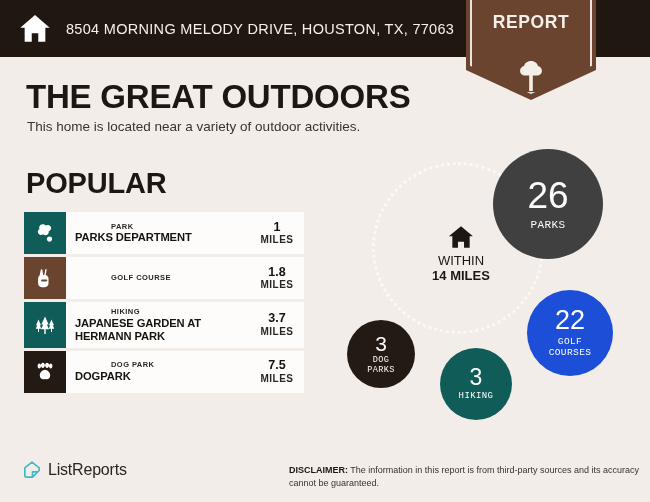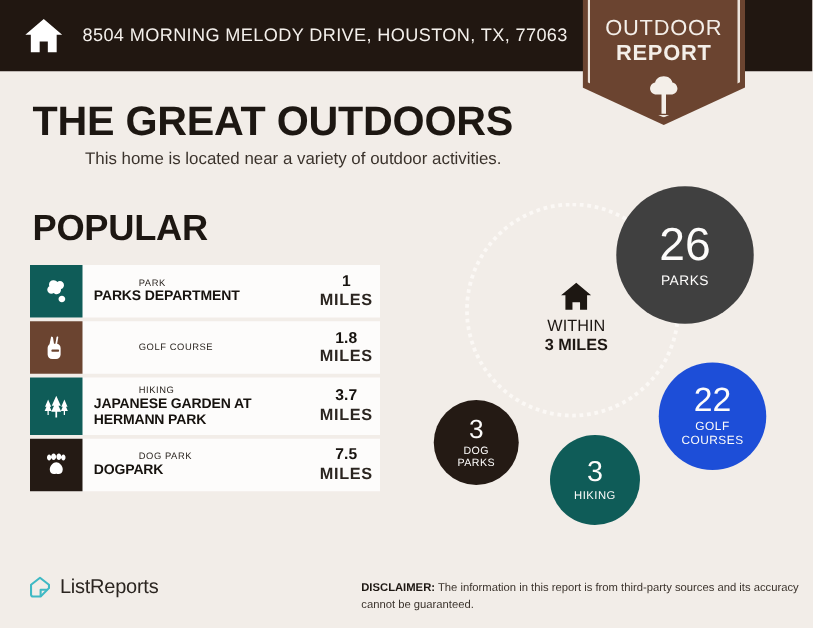--- a/index.html
+++ b/index.html
@@ -44,59 +44,59 @@
     position: absolute; left: 513px; top: 58px; width: 36px; height: 36px;
   }
 
   
   .title {
     position: absolute; left: 26px; top: 78px;
     font-size: 33px; font-weight: 700; color: #1d1712; letter-spacing: -0.2px;
   }
   .subtitle {
     position: absolute; left: 27px; top: 119px;
-    font-size: 13.5px; color: #3b332c; font-weight: 400; margin-left: 41px;
+    font-size: 13.5px; color: #3b332c; font-weight: 400;
   }
 
   
   .popular-heading {
     position: absolute; left: 26px; top: 167px;
     font-size: 29px; font-weight: 700; color: #1d1712; letter-spacing: -0.2px;
   }
   .list { position: absolute; left: 24px; top: 212px; width: 280px; }
   .row {
     display: flex; align-items: stretch; background: #fdfcfb;
     margin-bottom: 3px; min-height: 42px;
   }
   .row-icon {
     width: 42px; min-width: 42px; display: flex;
     align-items: center; justify-content: center;
   }
   .row-icon svg { width: 24px; height: 24px; }
   .row-mid { flex: 1; padding: 5px 4px 5px 9px; display: flex; flex-direction: column; justify-content: center; }
-  .row-cat { font-size: 7.5px; font-weight: 400; color: #2b2520; letter-spacing: 0.45px; line-height: 1.3; padding-left: 36px; }
+  .row-cat { font-size: 7.5px; font-weight: 700; color: #2b2520; letter-spacing: 0.45px; line-height: 1.3; padding-left: 36px; }
   .row-name { font-size: 11.2px; font-weight: 700; color: #16120e; letter-spacing: -0.1px; line-height: 1.16; }
   .row-right { width: 46px; min-width:46px; padding-right: 8px; display: flex; flex-direction: column;
     align-items: center; justify-content: center; }
   .row-dist { font-size: 12.5px; font-weight: 700; color: #16120e; line-height: 1.1; }
-  .row-unit { font-size: 13px; font-weight: 700; color: #2b2520; letter-spacing: 0.5px; text-align: center; }
+  .row-unit { font-size: 10px; font-weight: 700; color: #2b2520; letter-spacing: 0.5px; text-align: center; }
 
   
   .diagram { position: absolute; left: 330px; top: 140px; width: 320px; height: 290px; }
   .dotring {
     position: absolute; left: 42px; top: 22px; width: 172px; height: 172px;
     border-radius: 50%; border: 3px dotted #fbf8f5;
   }
   .circ {
     position: absolute; border-radius: 50%;
     display: flex; flex-direction: column; align-items: center; justify-content: center;
     color: #fdfcfb; text-align: center;
   }
   .circ .num { font-weight: 400; line-height: 1; }
-  .circ .lbl { font-weight: 400; letter-spacing: 0.4px; line-height: 1.12; }
+  .circ .lbl { font-weight: 400; letter-spacing: 0.4px; line-height: 1.12; font-family: Liberation Mono, monospace; }
 
   .c-parks { left: 163px; top: 9px; width: 110px; height: 110px; background: #404040; }
   .c-parks .num { font-size: 37px; } .c-parks .lbl { font-size: 11px; margin-top: 5px; }
 
   .c-golf { left: 197px; top: 150px; width: 86px; height: 86px; background: #1d4ed8; }
   .c-golf .num { font-size: 27px; } .c-golf .lbl { font-size: 9.5px; margin-top: 3px; }
 
   .c-dog { left: 17px; top: 180px; width: 68px; height: 68px; background: #241a14; }
   .c-dog .num { font-size: 21px; } .c-dog .lbl { font-size: 8.5px; margin-top: 2px; }
 
@@ -127,21 +127,20 @@
     <svg class="header-house" viewBox="0 0 24 24">
       <path fill="#ffffff" d="M12 2.2 1.6 11.2h3.1V21h5V15h4.6v6h5v-9.8h3.1z"></path>
     </svg>
     <div class="header-address">8504 MORNING MELODY DRIVE, HOUSTON, TX, 77063</div>
   </div>
 
   <div class="badge">
     <div class="badge-inner"></div>
   </div>
   <div class="badge-text">
-    <span class="badge-l1">OUTDOOR</span>
     <span class="badge-l2">REPORT</span>
   </div>
   <svg class="badge-tree" viewBox="0 0 24 24">
     <path fill="#f4efe9" d="M12 2c-2.6 0-4.3 1.6-4.6 3.3C5.9 5.6 4.7 6.9 4.7 8.5c0 1.8 1.5 3.2 3.4 3.2h2.7V22h2.4V11.7h2.7c1.9 0 3.4-1.4 3.4-3.2 0-1.6-1.2-2.9-2.7-3.2C16.3 3.6 14.6 2 12 2z"></path>
   </svg>
 
   <div class="title">THE GREAT OUTDOORS</div>
   <div class="subtitle">This home is located near a variety of outdoor activities.</div>
 
   <div class="popular-heading">POPULAR</div>
@@ -240,21 +239,21 @@
     <div class="circ c-hiking">
       <div class="num">3</div>
       <div class="lbl">HIKING</div>
     </div>
 
     <div class="center-wrap">
       <svg viewBox="0 0 24 22">
         <path fill="#1d1712" d="M12 1 0.8 10.2h3.2V21h5.2v-5.6h5.6V21h5.2V10.2H23z"></path>
       </svg>
       <div class="center-l1">WITHIN</div>
-      <div class="center-l2">3 MILES</div>
+      <div class="center-l2">14 MILES</div>
     </div>
   </div>
 
   <div class="footer-logo">
     <svg viewBox="0 0 24 24">
       <path fill="none" stroke="#3fb9c4" stroke-width="2" stroke-linejoin="round" d="M12 2.6 3.4 9.4v9.2a2 2 0 0 0 2 2h7.2l8-8V9.4z"></path>
       <path fill="none" stroke="#3fb9c4" stroke-width="2" stroke-linejoin="round" d="M12.6 20.6v-6.4h6.4"></path>
     </svg>
     <div class="footer-logo-text">ListReports</div>
   </div>

